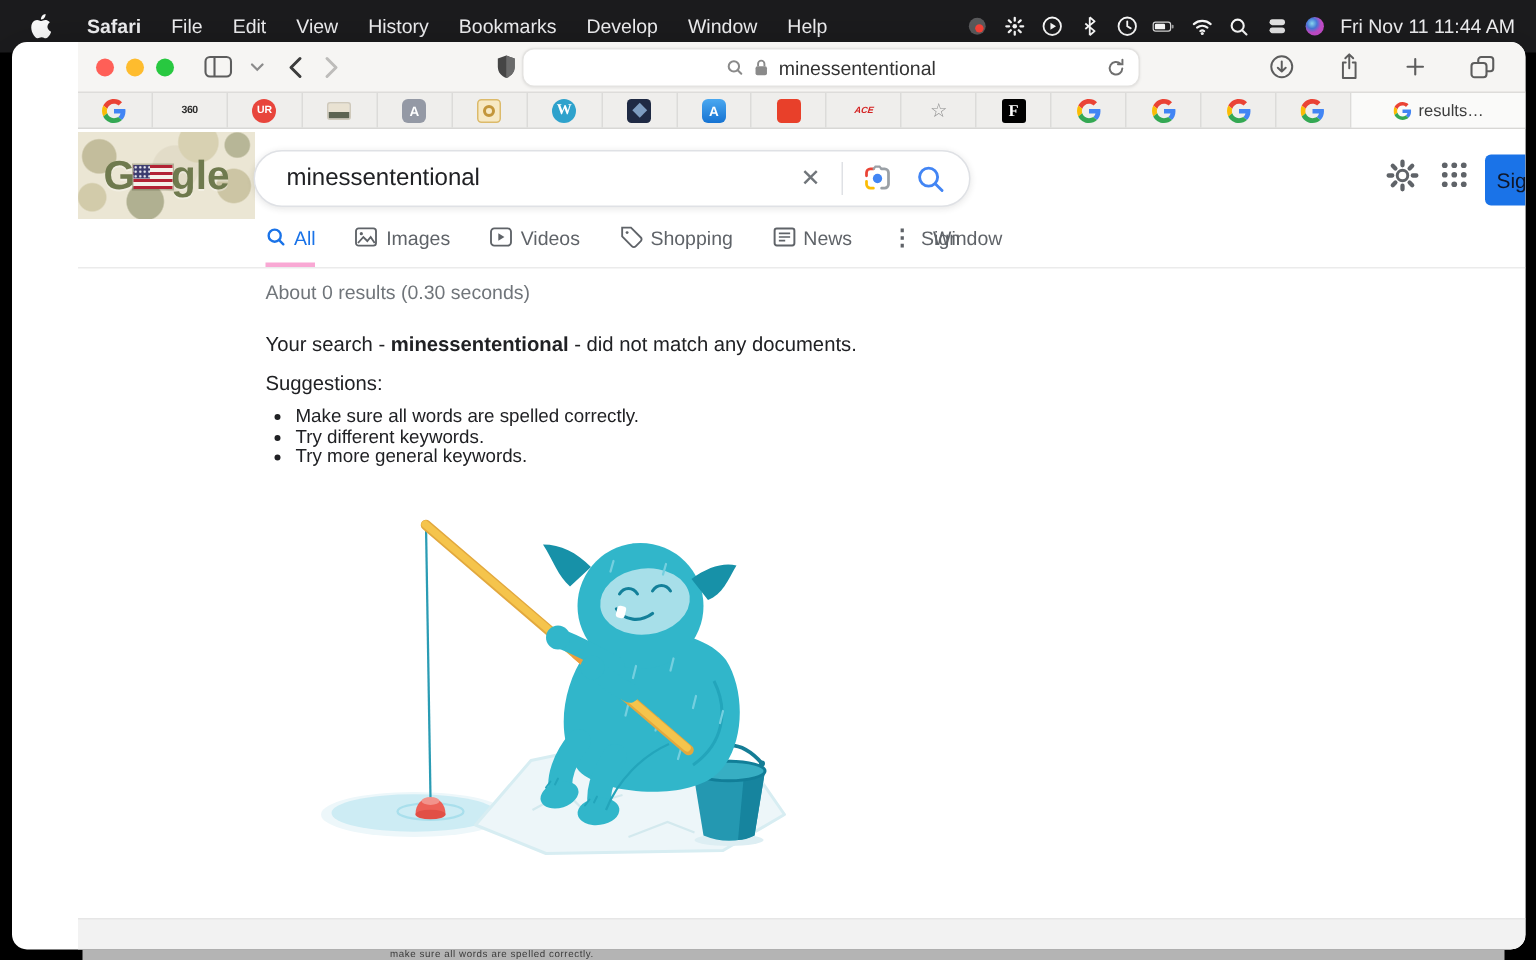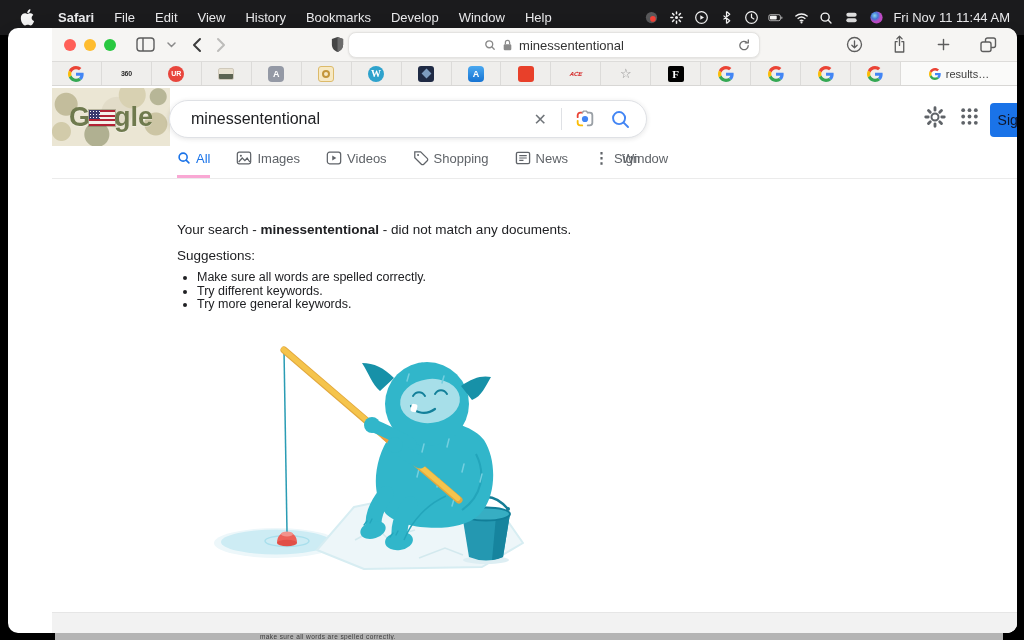--- a/index.html
+++ b/index.html
@@ -472,20 +472,21 @@
         <span>News</span>
         </span>
       <span class="ntab">
         <span style="font-size:15px;font-weight:700">⋮</span>
         <span>Sign</span>
         </span>
       <span class="tools">Window</span>
     </div>
     <div class="navline"></div>
 
+    <div class="stats">About 0 results (0.30 seconds)</div>
 
     <div class="msg">
       <span>Your search - </span><b>minessententional</b><span> - did not match any documents.</span>
     </div>
     <div class="sugg-title">Suggestions:</div>
     <ul class="sugg">
       <li>Make sure all words are spelled correctly.</li>
       <li>Try different keywords.</li>
       <li>Try more general keywords.</li>
     </ul>

